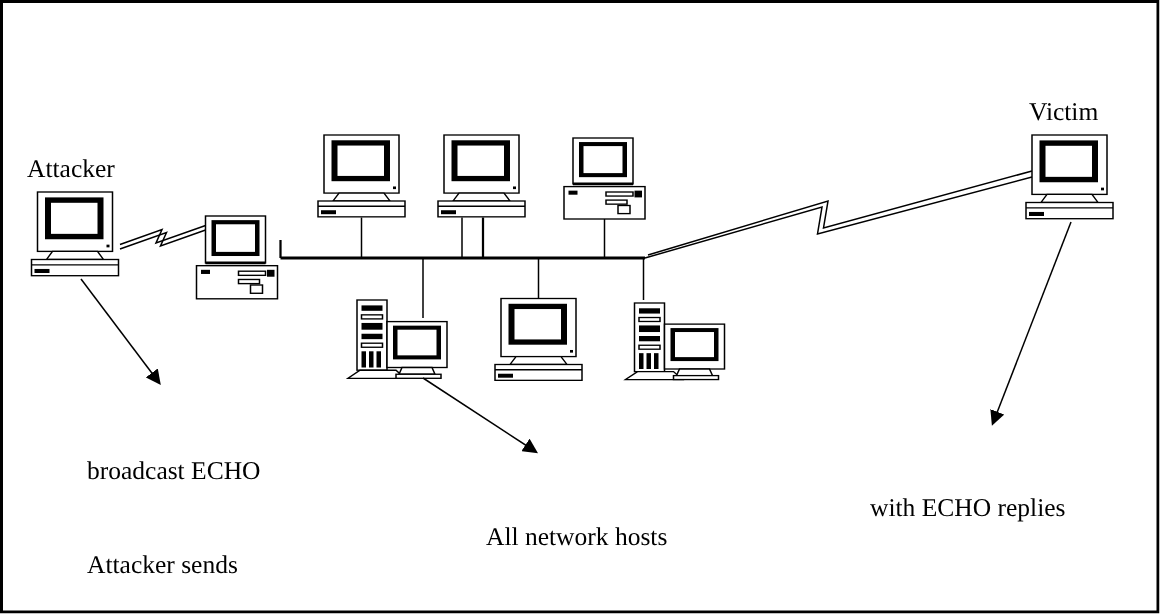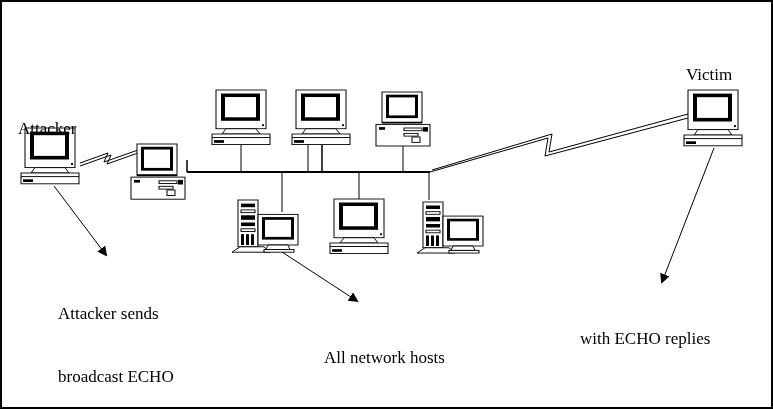--- a/index.html
+++ b/index.html
@@ -110,26 +110,26 @@
     </g>
   <g>
       <use href="#desk-pc" transform="translate(688,90) scale(1,0.9)"></use>
     </g>
 
   <line x1="54" y1="186" x2="106" y2="255" stroke="#000" stroke-width="1" marker-end="url(#arrow)"></line>
   <line x1="282" y1="252" x2="357" y2="301" stroke="#000" stroke-width="1" marker-end="url(#arrow)"></line>
   <line x1="714" y1="148" x2="662" y2="282" stroke="#000" stroke-width="1" marker-end="url(#arrow)"></line>
 </svg>
 
-<div class="lbl" style="left:18px; top:118px;">Attacker</div>
+<div class="lbl" style="left:18px; top:102px;">Attacker</div>
 <div class="lbl" style="left:686px; top:64px;text-align:center;">Victim</div>
 
 <div class="lbl" style="left:58px; top:261px;">
+  <div>broadcast ECHO</div>
   <div>Attacker sends</div>
-  <div>broadcast ECHO</div>
   
   
 </div>
 
 <div class="lbl" style="left:324px; top:305px;">
   <div>All network hosts</div>
   
 </div>
 
 <div class="lbl" style="left:580px; top:286px;">

